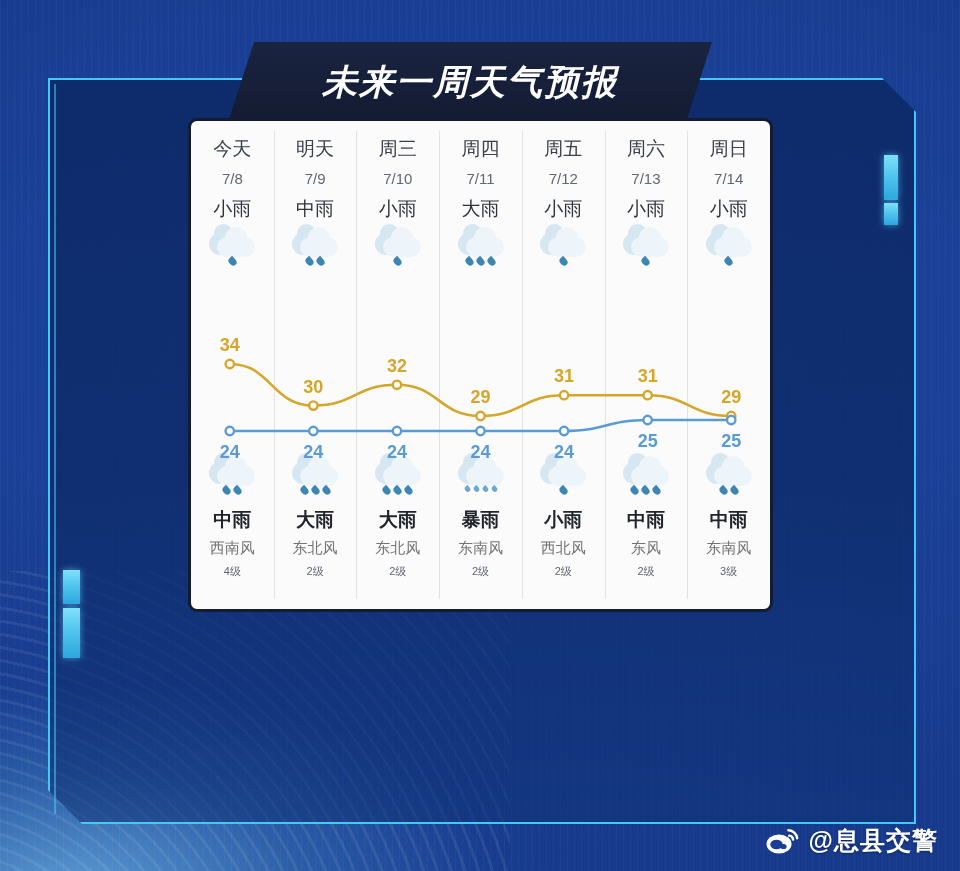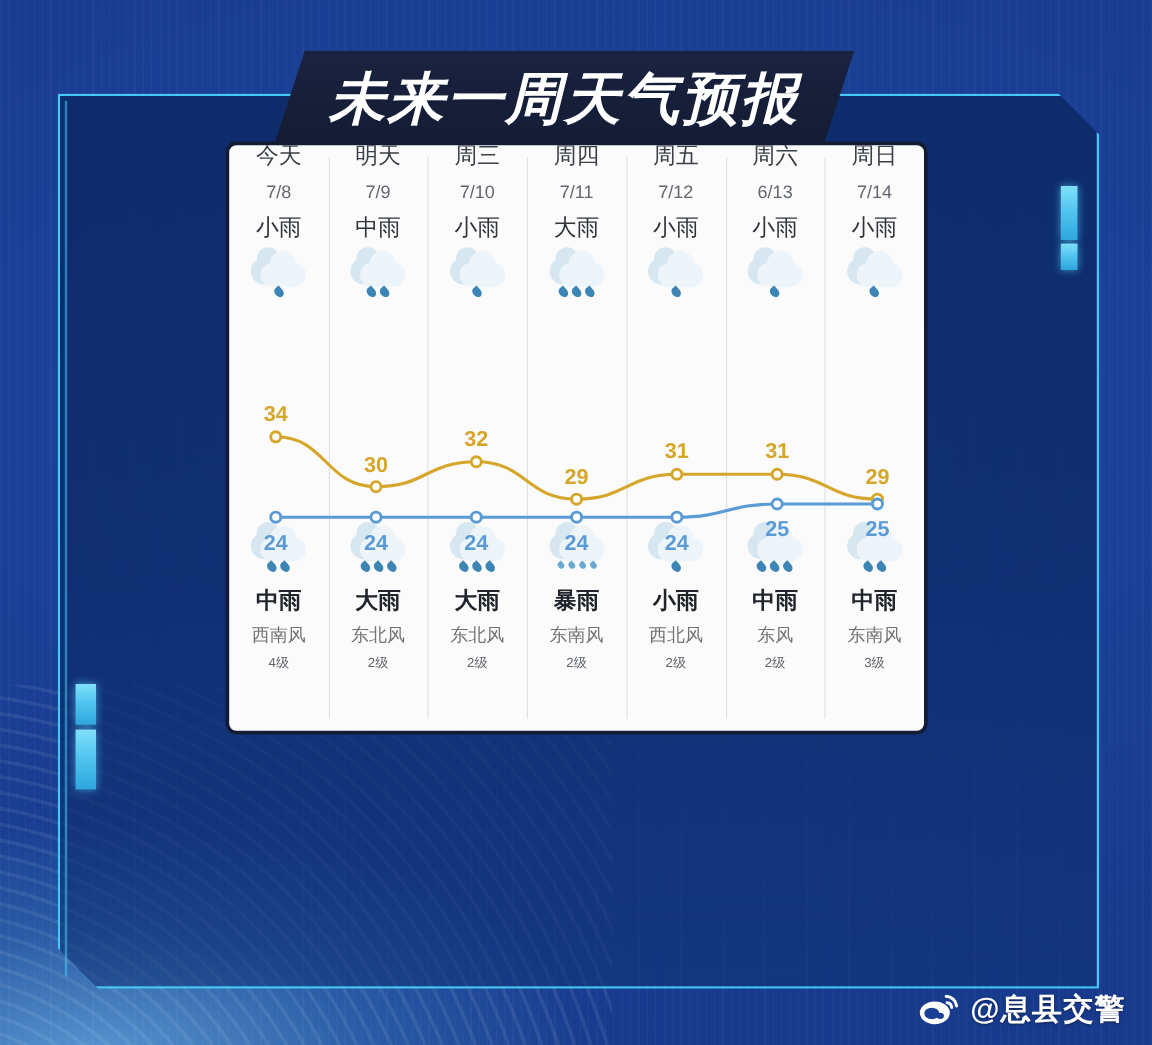--- a/index.html
+++ b/index.html
@@ -99,21 +99,21 @@
   .banner-title {
     position: absolute;
     left: 228px;
     top: 42px;
     width: 484px;
     height: 80px;
     display: flex;
     align-items: center;
     justify-content: center;
     color: #ffffff;
-    font-size: 47px;
+    font-size: 35px;
     font-weight: bold;
     font-style: italic;
     letter-spacing: 2px;
     font-family: "DejaVu Sans", "Liberation Sans", sans-serif;
     text-shadow: 2px 3px 0 rgba(20,30,60,0.85);
     white-space: nowrap;
   }
 
   
   .card {
@@ -128,20 +128,21 @@
     box-sizing: border-box;
     display: flex;
     overflow: hidden;
   }
   .day-col {
     position: relative;
     flex: 1 1 0;
     display: flex;
     flex-direction: column;
     align-items: center;
+    padding-top: 18px;
     box-sizing: border-box;
   }
   .day-col + .day-col::before {
     content: "";
     position: absolute;
     left: 0; top: 10px; bottom: 10px;
     width: 1px;
     background: #e2e2e2;
   }
   .d-name {
@@ -429,21 +430,21 @@
           <div class="drops">
             <div class="drop"></div>
           </div>
         </div>
         <div class="d-cond-bot">小雨</div>
         <div class="d-wind">西北风</div>
         <div class="d-wind-lv">2级</div>
       </div>
       <div class="day-col">
         <div class="d-name">周六</div>
-        <div class="d-date">6/13</div>
+        <div class="d-date">7/13</div>
         <div class="d-cond-top">小雨</div>
         <div class="wicon">
           <div class="cloud-back"></div>
           <div class="cloud-front"></div>
           <div class="drops">
             <div class="drop"></div>
           </div>
         </div>
         <div style="height: 175px;"></div>
         <div class="wicon">

